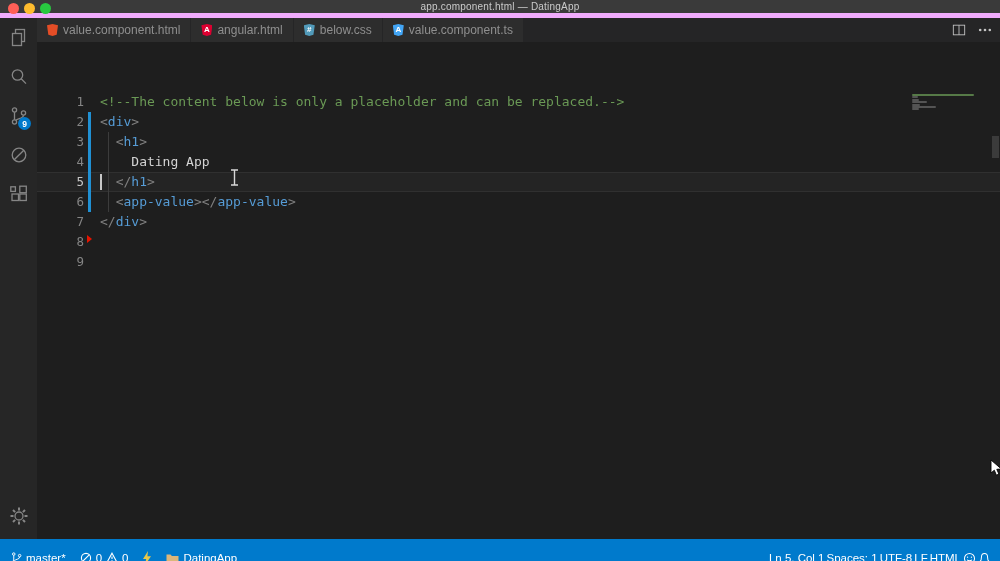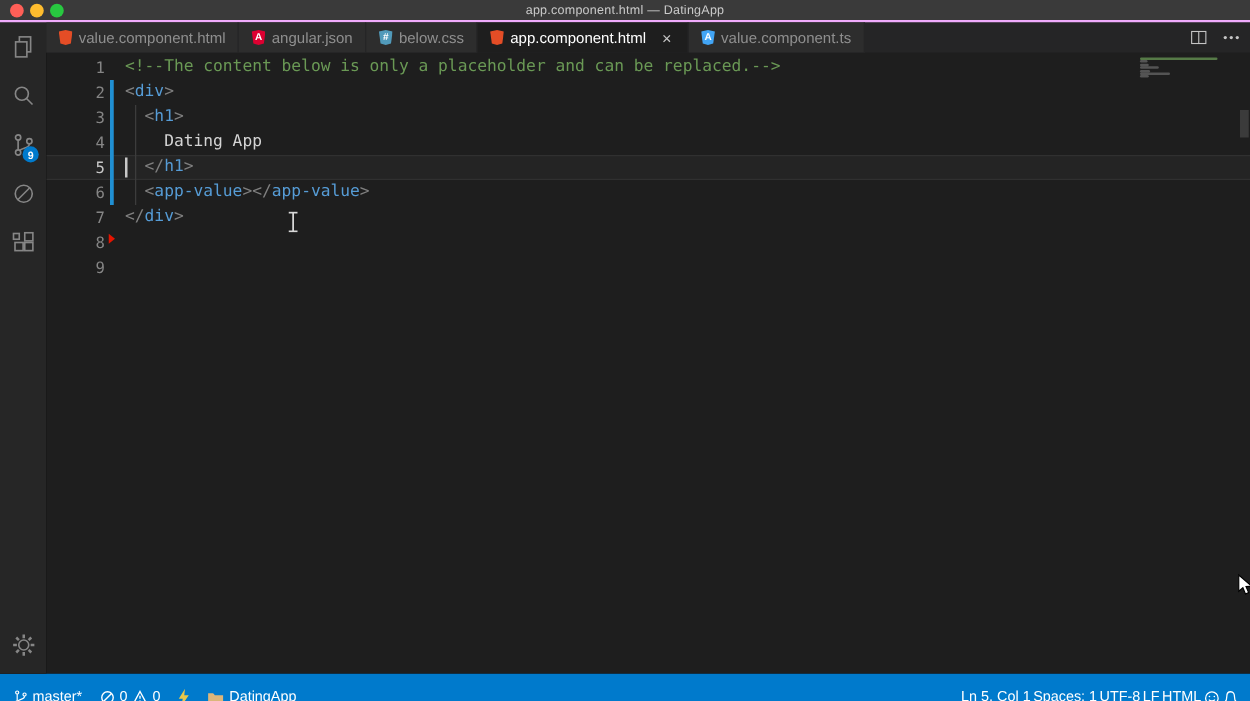--- a/index.html
+++ b/index.html
@@ -8,21 +8,21 @@
     width:1000px; height:561px; overflow:hidden; background:#000;
     font-family:"Liberation Sans", sans-serif; position:relative;
     -webkit-font-smoothing:antialiased;
   }
   .window { width:1000px; height:561px; position:relative; display:flex; flex-direction:column; }
 
   
   .titlebar {
     height:18px; flex:none; background:var(--titlebar-bg,#3a3a3a);
     display:flex; align-items:center; justify-content:center; position:relative;
-    border-bottom:2px solid #f0abfc;
+    border-bottom:5px solid #f0abfc;
   }
   .titlebar-text { font-size:10px; color:#cacaca; letter-spacing:.2px; }
   .lights { position:absolute; left:8px; top:3px; display:flex; gap:5px; }
   .light { width:11px; height:11px; border-radius:50%; }
   .light-close { background:#ff5f57; }
   .light-min   { background:#febc2e; }
   .light-zoom  { background:#28c840; }
 
   
   .main { flex:1; display:flex; min-height:0; }
@@ -36,21 +36,21 @@
   .ab-slot svg { stroke:#868686; fill:none; stroke-width:1.3; }
   .ab-badge {
     position:absolute; left:18px; top:21px; min-width:13px; height:13px; border-radius:8px;
     background:var(--badge-bg,#007acc); color:#fff; font-size:8.5px; font-weight:bold;
     display:flex; align-items:center; justify-content:center; padding:0 2px;
   }
   .ab-gear { position:absolute; bottom:12px; left:0; width:37px; display:flex; justify-content:center; cursor:pointer; }
   .ab-gear svg { stroke:#868686; fill:none; }
 
   
-  .editor-col { flex:1; min-width:0; display:flex; flex-direction:column; background:var(--editor-bg,#1e1e1e); }
+  .editor-col { flex:1; min-width:0; display:flex; flex-direction:column; background:var(--editor-bg,#1e1e1e);gap:48px; }
 
   
   .tabbar { height:24px; flex:none; background:var(--tabbar-bg,#252526); display:flex; position:relative; }
   .tabs-strip { display:flex; height:24px; }
   .tab {
     height:24px; display:flex; align-items:center; gap:5px; padding:0 10px;
     background:var(--tab-inactive-bg,#2d2d2d); color:#8f8f8f; font-size:12px;
     border-right:1px solid #252526; cursor:pointer; white-space:nowrap;
   }
   .tab.active { background:var(--editor-bg,#1e1e1e); color:#ffffff; }
@@ -185,30 +185,25 @@
 
     <div class="editor-col">
       <div class="tabbar">
         <div class="tabs-strip">
             <div class="tab">
               <span class="file-icon" style="background: rgb(228, 77, 38);"></span>
               <span class="tab-label">value.component.html</span>
             </div>
             <div class="tab">
               <span class="file-icon" style="background: rgb(221, 0, 49);">A</span>
-              <span class="tab-label">angular.json</span>
+              <span class="tab-label">angular.html</span>
             </div>
             <div class="tab">
               <span class="file-icon" style="background: rgb(81, 154, 186);">#</span>
               <span class="tab-label">below.css</span>
-            </div>
-            <div class="tab active">
-              <span class="file-icon" style="background: rgb(228, 77, 38);"></span>
-              <span class="tab-label">app.component.html</span>
-              <span class="tab-close">×</span>
             </div>
             <div class="tab">
               <span class="file-icon" style="background: rgb(66, 165, 245);">A</span>
               <span class="tab-label">value.component.ts</span>
             </div>
           </div>
         <div class="tab-actions">
           <svg width="14" height="14" viewBox="0 0 16 16">
             <rect x="1.5" y="2.5" width="13" height="11" fill="none" stroke="#c5c5c5"></rect>
             <line x1="8" y1="2.5" x2="8" y2="13.5" stroke="#c5c5c5"></line>

